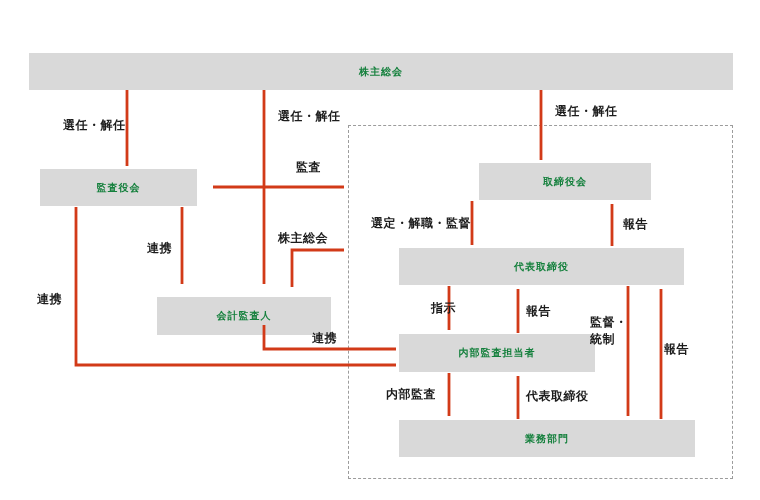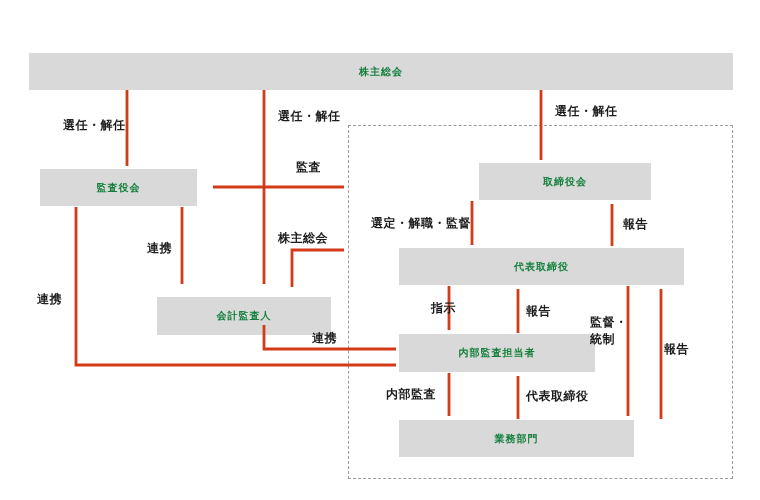--- a/index.html
+++ b/index.html
@@ -37,21 +37,21 @@
   <div class="box" style="left:40px; top:169px; width:157px; height:37px;">監査役会</div>
 
   <div class="box" style="left:157px; top:297px; width:174px; height:38px;">会計監査人</div>
 
   <div class="box" style="left:455px; top:163px; width:172px; height:37px;margin-left:24px;">取締役会</div>
 
   <div class="box" style="left:399px; top:248px; width:285px; height:37px;">代表取締役</div>
 
   <div class="box" style="left:399px; top:334px; width:196px; height:38px;">内部監査担当者</div>
 
-  <div class="box" style="left:399px; top:420px; width:235px; height:37px;">業務部門</div>
+  <div class="box" style="left:399px; top:420px; width:296px; height:37px;">業務部門</div>
 
   <svg id="arrows" viewBox="0 0 760 500">
     <defs>
       <marker id="ah" markerUnits="userSpaceOnUse" markerWidth="13" markerHeight="11" refX="13" refY="5.5" orient="auto-start-reverse">
         <path d="M0,0 L13,5.5 L0,11 Z" fill="#d23a18" stroke="none" style="stroke-width:0"></path>
       </marker>
     </defs>
     <path d="M127,90 V166" marker-end="url(#ah)"></path>
     <path d="M264,90 V284" marker-end="url(#ah)"></path>
     <path d="M541,90 V160" marker-end="url(#ah)"></path>

